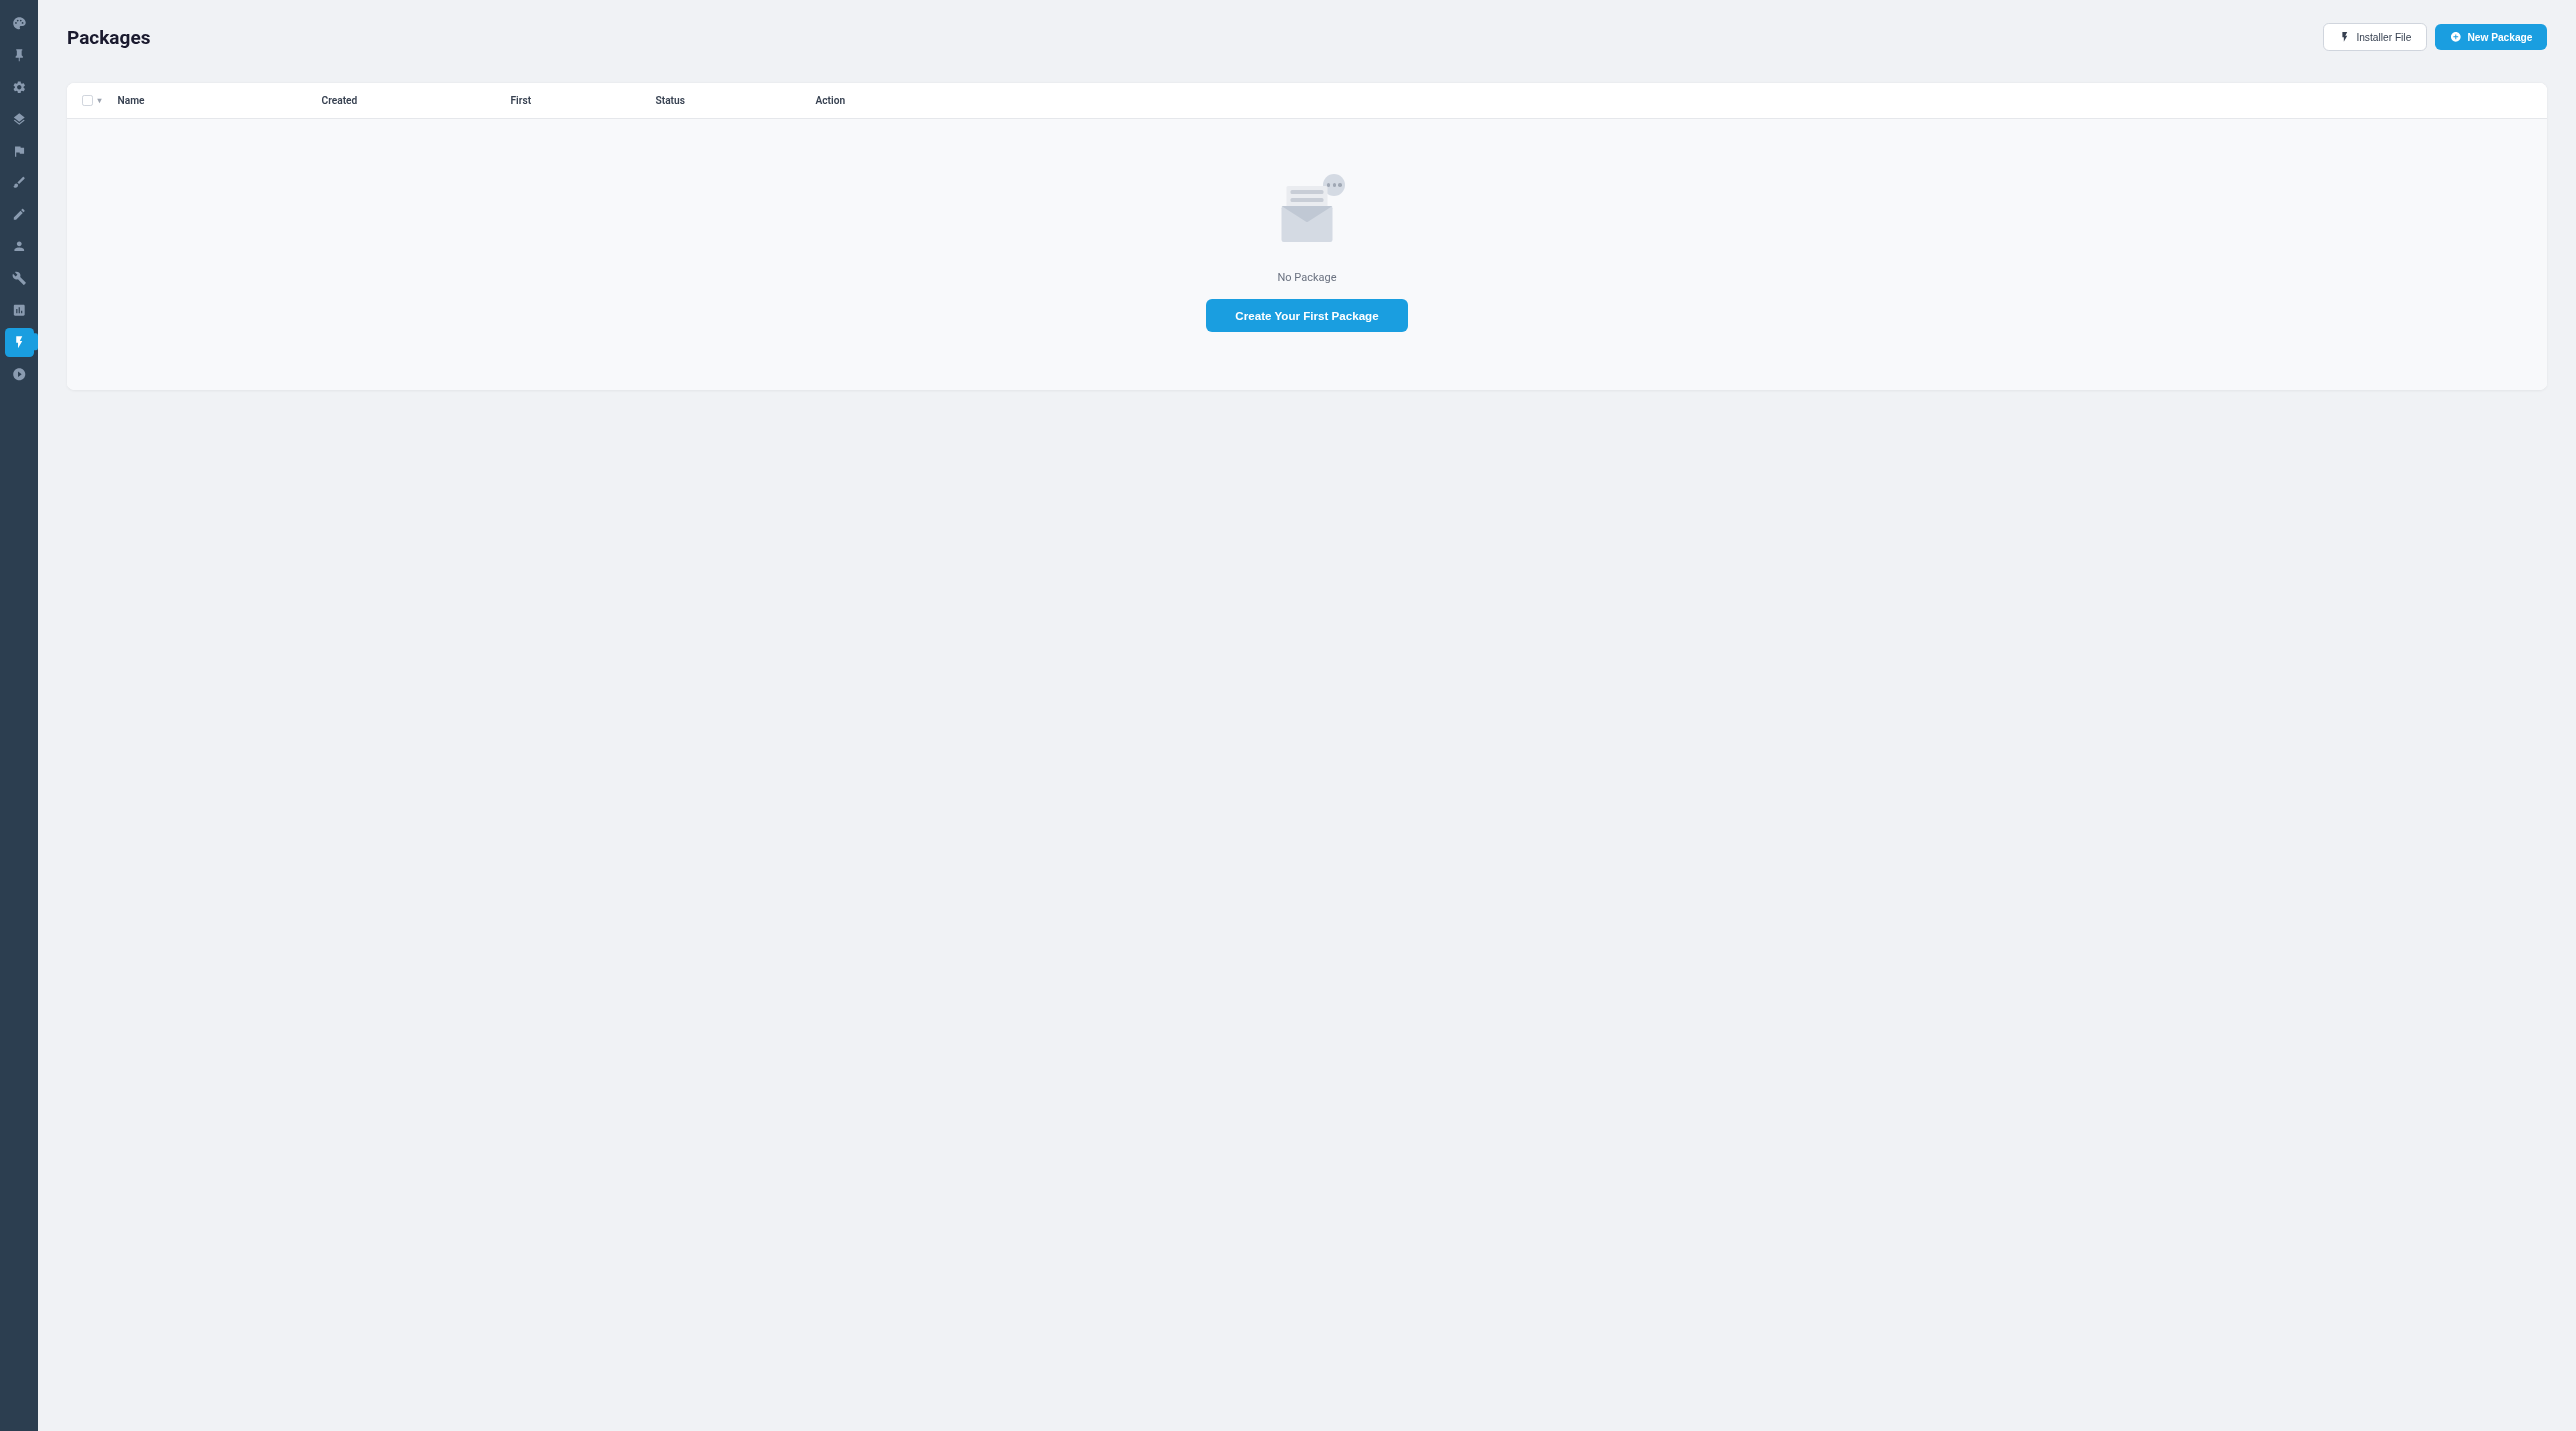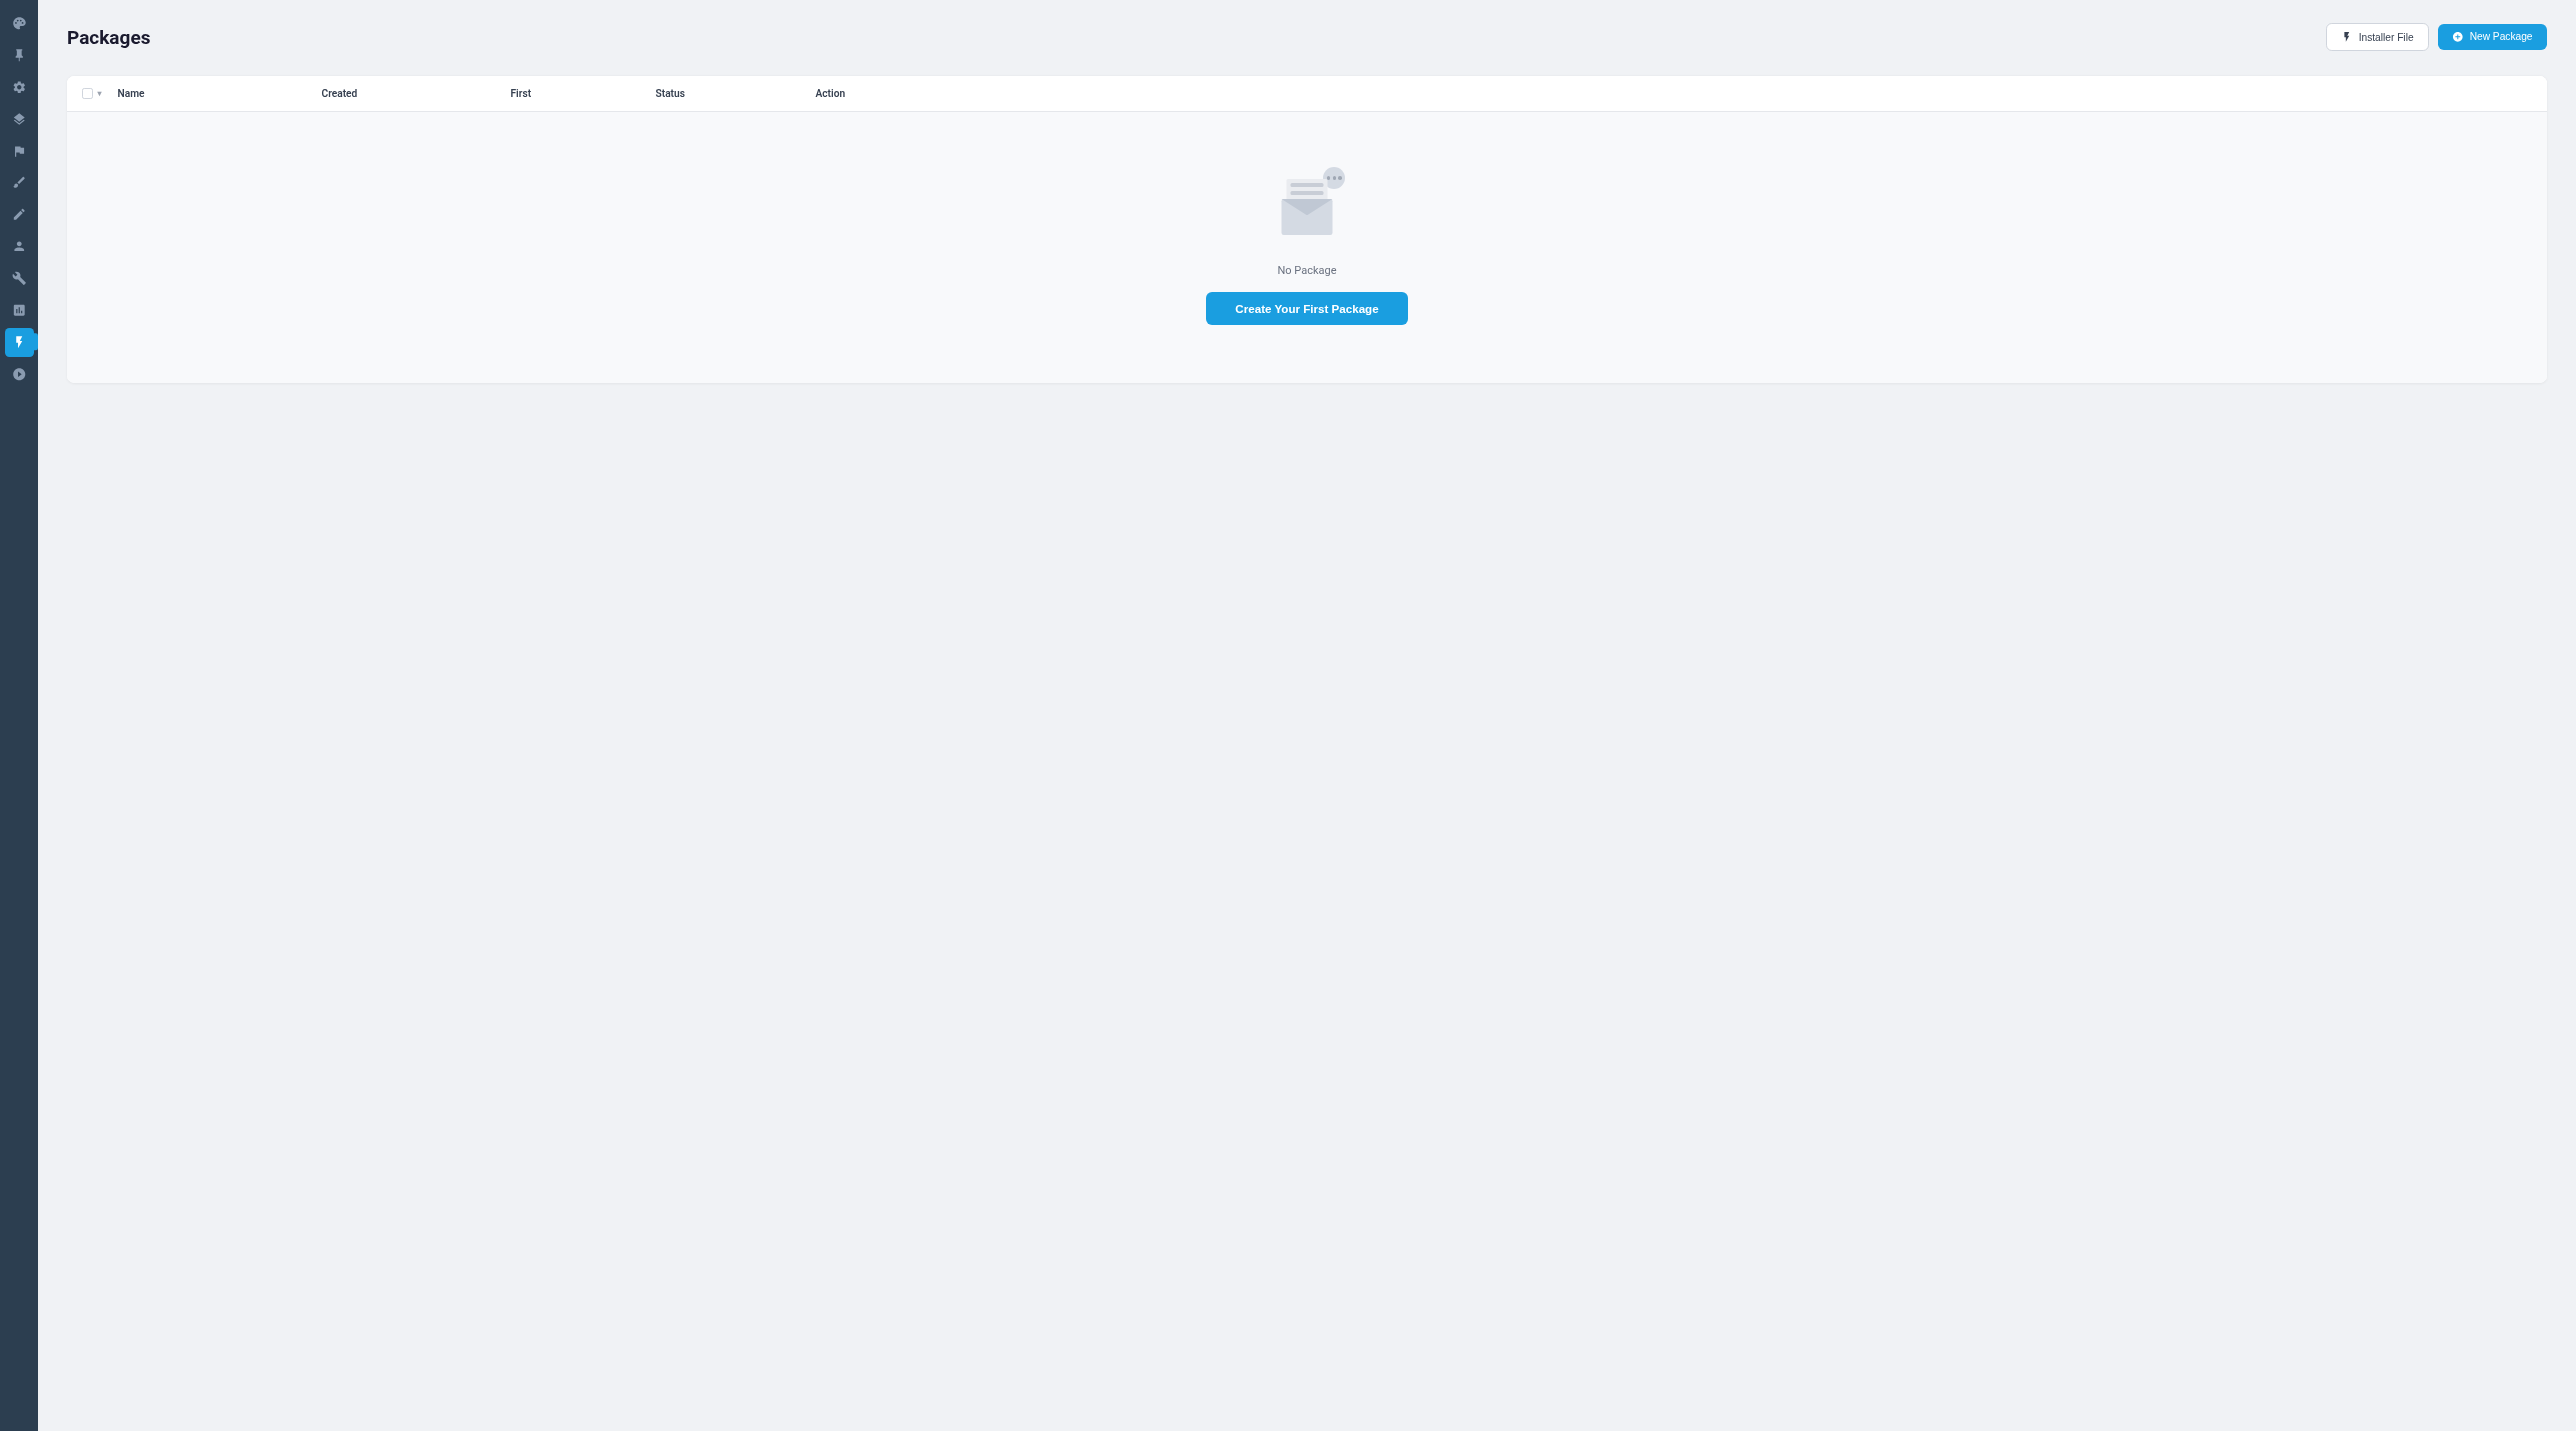--- a/index.html
+++ b/index.html
@@ -52,21 +52,21 @@
       flex-direction: column;
       padding: 23px 29px;
       overflow-y: auto;
     }
 
     
     .page-header {
       display: flex;
       align-items: center;
       justify-content: space-between;
-      margin-bottom: 25px;
+      margin-bottom: 32px;
     }
     .page-title {
       font-size: 19px;
       font-weight: 700;
       color: #1a1a2e;
     }
     .header-actions {
       display: flex;
       gap: 8.7px;
       align-items: center;
@@ -80,29 +80,29 @@
       border: 1.1px solid #d0d5dd;
       background: white;
       border-radius: 5.8px;
       cursor: pointer;
       font-size: 10.2px;
       font-weight: 500;
       color: #374151;
     }
     .btn-new-package {
       display: flex;
-      align-items: flex-start;
+      align-items: center;
       gap: 5.8px;
       padding: 7.3px 14.5px;
       background: #1a9ee0;
       border: none;
       border-radius: 5.8px;
       cursor: pointer;
       font-size: 10.2px;
-      font-weight: 400;
+      font-weight: 700;
       color: white;
     }
 
     
     .table-container {
       background: white;
       border-radius: 7.3px;
       overflow: hidden;
       box-shadow: 0 0.7px 2.9px rgba(0,0,0,0.06);
     }

